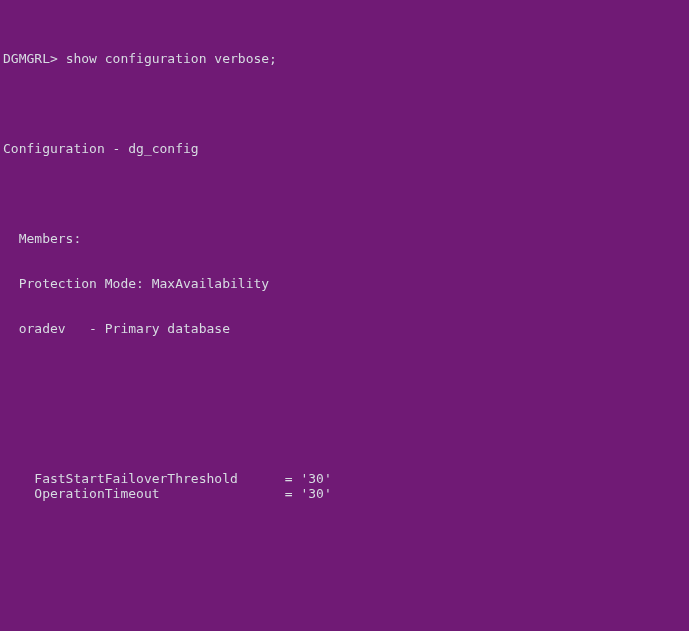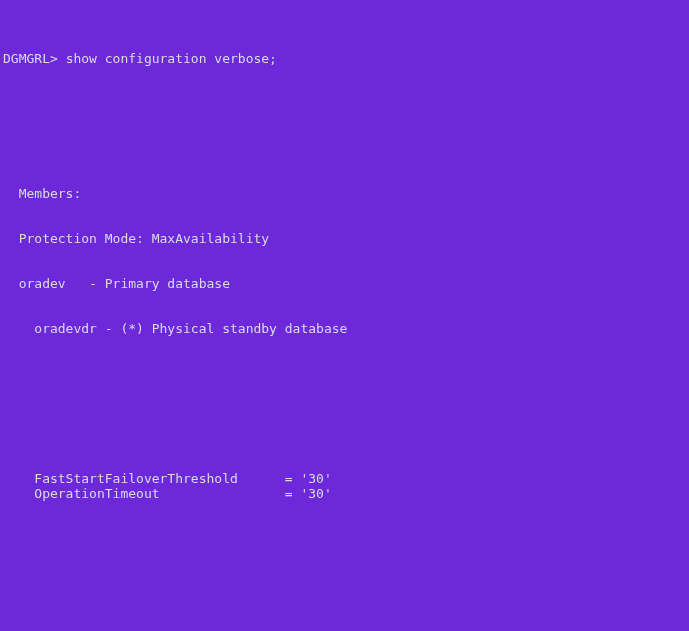--- a/index.html
+++ b/index.html
@@ -8,21 +8,21 @@
     background: #1c1c1c;
   }
   body {
     width: 689px;
     height: 631px;
     overflow: hidden;
   }
   #terminal {
     width: 689px;
     height: 631px;
-    background: #6d28d9;
+    background: #701a75;
     color: #d7dce2;
     font-family: "DejaVu Sans Mono", "Liberation Mono", monospace;
     font-size: 13px;
     line-height: 15px;
     padding: 6px 0 16px 3px;
     box-sizing: border-box;
     white-space: pre;
     letter-spacing: 0px;
     -webkit-font-smoothing: antialiased;
   }
@@ -33,25 +33,25 @@
   .blank { height: 15px; }
   .c-white  { color: #d7dce2; margin-top: 11px; }
 </style>
 </head>
 <body>
 
 <div id="terminal">
 
   <div class="line"><span>DGMGRL&gt; </span><span>show configuration verbose;</span></div>
   <div class="blank"></div>
+  <div class="line">Configuration - dg_config</div>
   <div class="blank"></div>
   <div class="line">  Members:</div>
   <div class="line">  Protection Mode: MaxAvailability</div>
   <div class="line">  oradev   - Primary database</div>
-  <div class="line">    oradevdr - (*) Physical standby database</div>
   <div class="blank"></div>
   <div class="blank"></div>
 
   <div id="properties-block"><div class="line"><span>    FastStartFailoverThreshold      </span><span>= </span><span>'</span><span class="c-white">30</span><span>'</span></div><div class="line"><span>    OperationTimeout                </span><span>= </span><span>'</span><span class="c-white">30</span><span>'</span></div></div>
 
   
 
   
 
   

